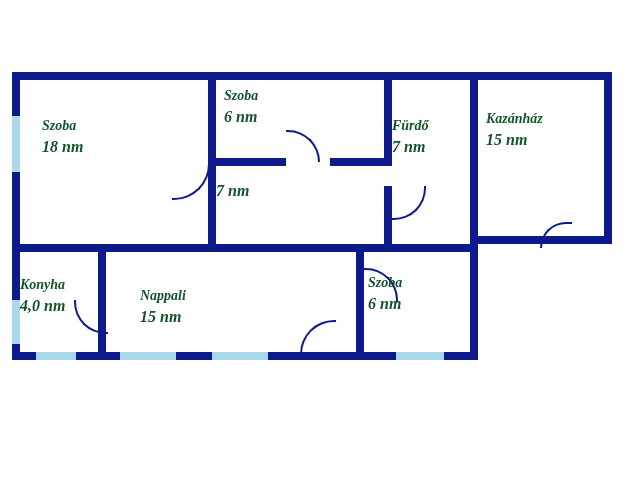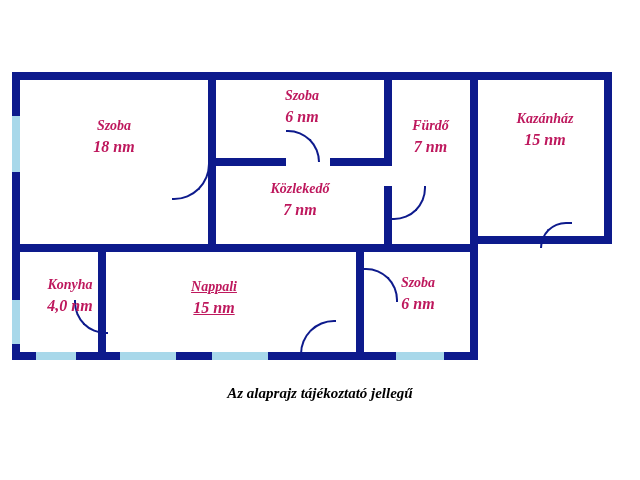--- a/index.html
+++ b/index.html
@@ -24,22 +24,22 @@
     background: #a8d8ea;
   }
   
   .arc {
     position: absolute;
     border: 2px solid #0d1a8c;
     background: transparent;
   }
   .room-label {
     position: absolute;
-    text-align: center;
-    color: #be185d;
+    text-align: left;
+    color: #14532d;
     font-style: italic;
     font-weight: bold;
     line-height: 1.35;
     white-space: nowrap;
   }
   .room-name {
     display: block;
     font-size: 14px;
   }
   .room-area {
@@ -126,34 +126,32 @@
     <span class="room-name">Fürdő</span>
     <span class="room-area">7 nm</span>
   </div>
 
   <div class="room-label" style="left:486px; top:110px; width:118px;">
     <span class="room-name">Kazánház</span>
     <span class="room-area">15 nm</span>
   </div>
 
   <div class="room-label" style="left:216px; top:180px; width:168px;">
-    <span class="room-name">Közlekedő</span>
     <span class="room-area">7 nm</span>
   </div>
 
   <div class="room-label" style="left:20px; top:276px; width:100px;">
     <span class="room-name">Konyha</span>
     <span class="room-area">4,0 nm</span>
   </div>
 
-  <div class="room-label" style="left:140px; top:278px; width:148px;text-decoration:underline;">
+  <div class="room-label" style="left:140px; top:287px; width:148px;">
     <span class="room-name">Nappali</span>
     <span class="room-area">15 nm</span>
   </div>
 
   <div class="room-label" style="left:368px; top:274px; width:100px;">
     <span class="room-name">Szoba</span>
     <span class="room-area">6 nm</span>
   </div>
 
-  <div class="caption" style="left:0; top:385px;">Az alaprajz tájékoztató jellegű</div>
 
 </div>
 
 </body></html>

